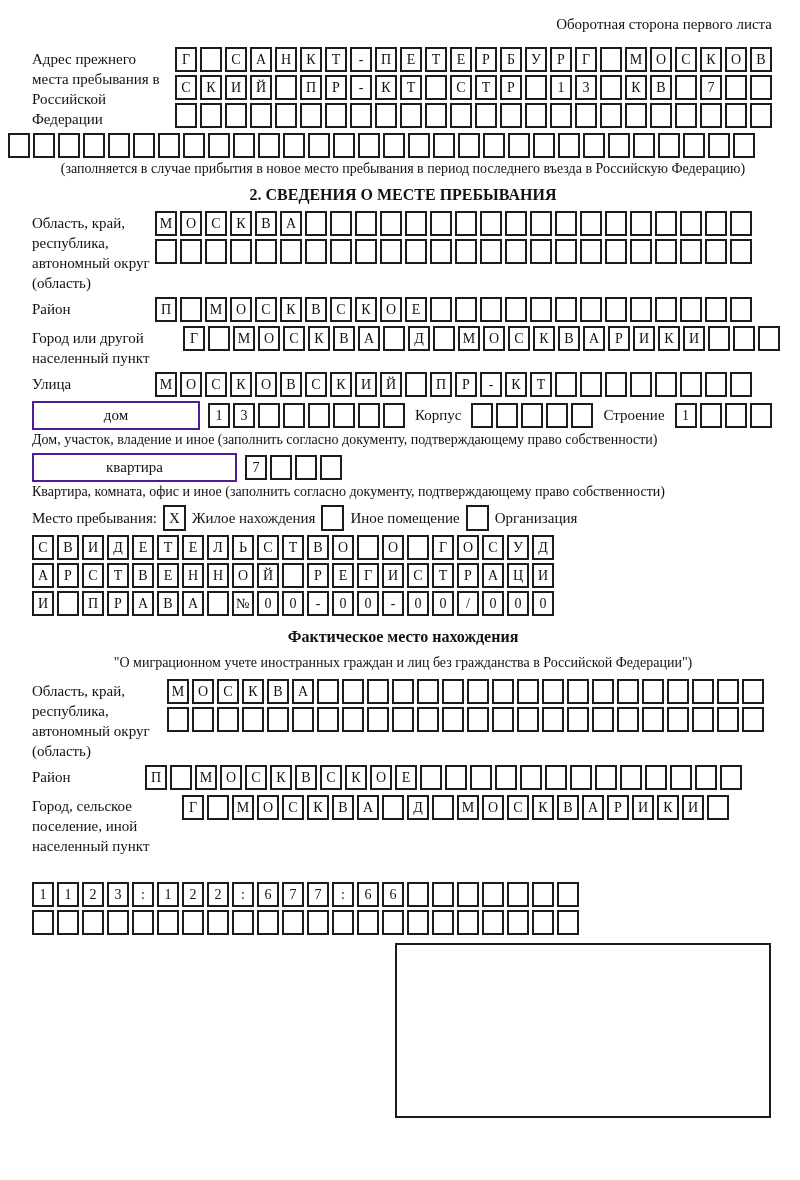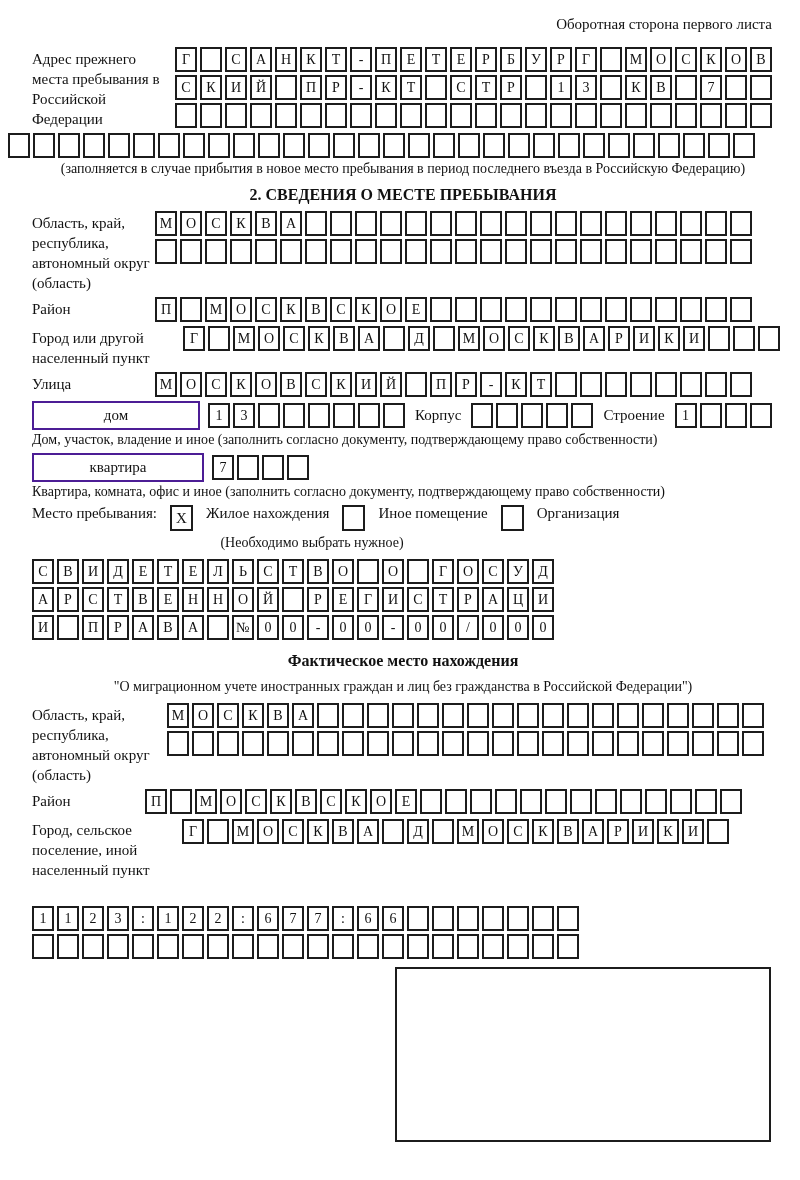--- a/index.html
+++ b/index.html
@@ -40,26 +40,26 @@
   .center { text-align:center; }
   .small-top { margin-top:2px; }
 
   .sec-title { text-align:center; font-weight:bold; font-size:16px; margin:8px 0 7px 0; }
 
   .type-box {
     box-sizing:border-box; border:2px solid #4c1d95; height:29px; flex:none;
     display:flex; align-items:center; justify-content:center; font-size:15px;
   }
   .dom-box { width:168px; margin-right:8px; }
-  .kv-box { width:172px; margin-right:8px; }
+  .kv-box { width:205px; margin-right:8px; }
   .inline-label { font-size:15px; line-height:29px; padding:0 10px; flex:none; }
   .house-row { align-items:center; margin-bottom:2px; }
   .field-note { font-size:14px; margin:1px 0 5px 0; }
 
-  .stay-row { align-items:flex-start; font-size:15px; gap:13px; margin-top:4px; }
+  .stay-row { align-items:center; font-size:15px; gap:6px; margin-top:4px; }
   .checkbox {
     width:23px; height:26px; box-sizing:border-box; border:2px solid #1c1c1c;
     display:inline-flex; align-items:center; justify-content:center;
     font-size:15px; flex:none;
   }
   .choose-note { text-align:center; width:560px; margin:2px 0 8px 0; font-size:14px; }
 
   .actual-title { text-align:center; font-weight:bold; font-size:16px; margin:12px 0 8px 0; }
 
   .stamp-box {
@@ -384,21 +384,20 @@
 
   <div class="flexrow stay-row">
     <span>Место пребывания:</span>
     <span class="checkbox">X</span>
     <span>Жилое нахождения</span>
     <span class="checkbox"></span>
     <span>Иное помещение</span>
     <span class="checkbox"></span>
     <span>Организация</span>
   </div>
-  <div class="choose-note">(Необходимо выбрать нужное)</div>
 
   <div class="flexrow">
     <div class="cellcol">
       <div class="cells">
           <span class="cell">С</span>
           <span class="cell">В</span>
           <span class="cell">И</span>
           <span class="cell">Д</span>
           <span class="cell">Е</span>
           <span class="cell">Т</span>

